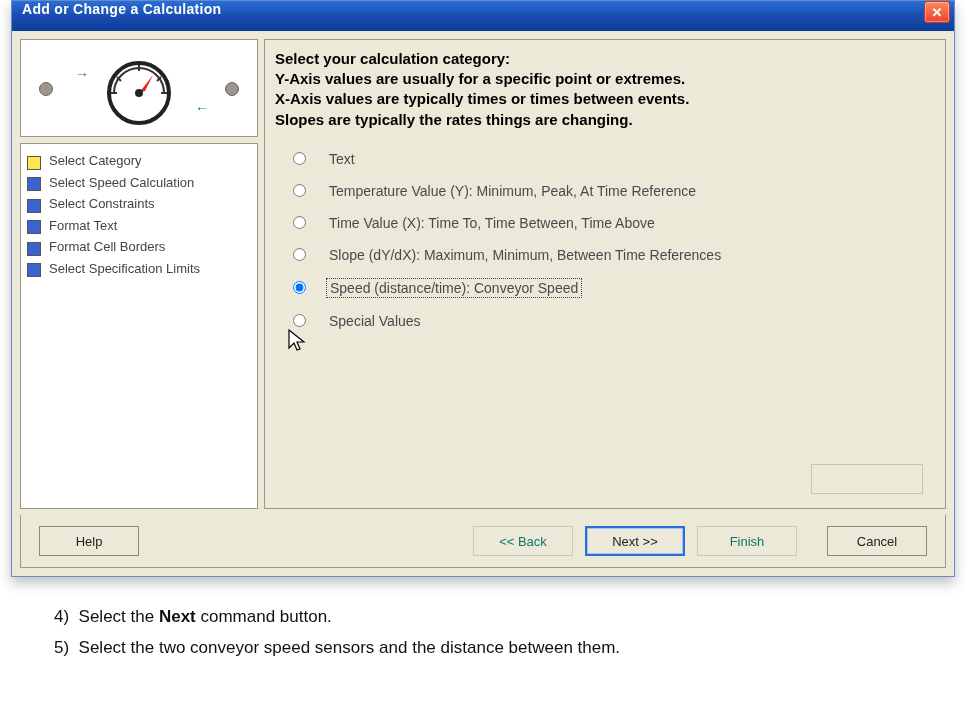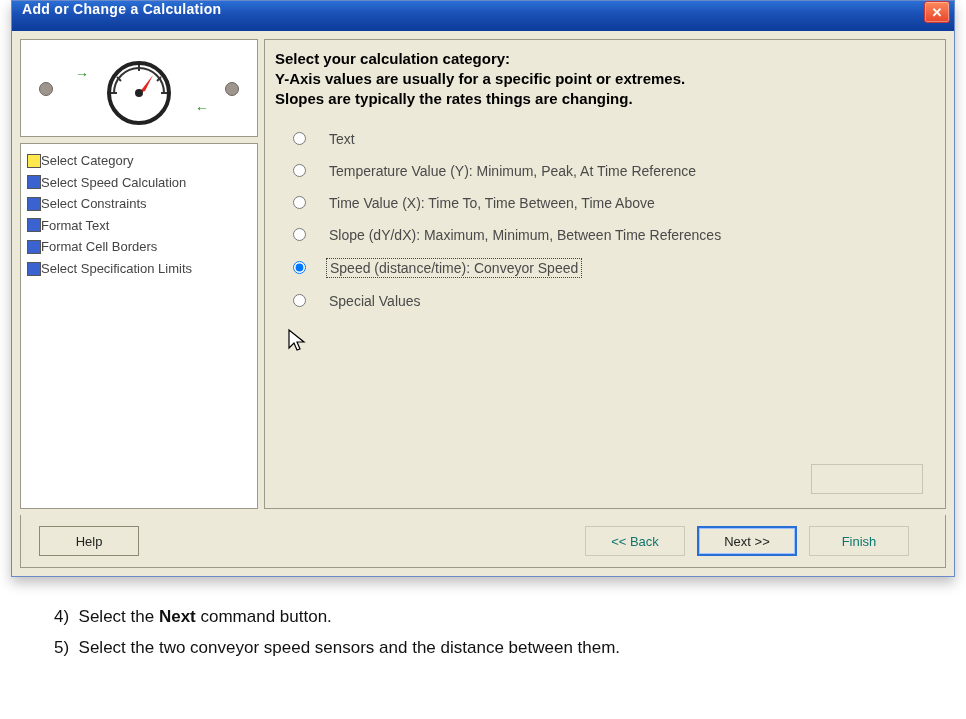--- a/index.html
+++ b/index.html
@@ -13,21 +13,21 @@
   .leftcol{width:238px;display:flex;flex-direction:column;gap:6px}
   .gaugebox{height:96px;background:#fff;border:1px solid #9a9a86;position:relative}
   .gaugebox .dot{position:absolute;width:12px;height:12px;border-radius:50%;background:#9e958c;border:1px solid #6e665e}
   .gaugebox .dot.left{left:18px;top:42px}
   .gaugebox .dot.right{right:18px;top:42px}
   .gaugebox .arrow{position:absolute;font-size:14px;color:#1c8f1c;font-weight:bold}
   .gaugebox .arrow.top{left:54px;top:24px}
   .gaugebox .arrow.bot{right:48px;top:58px}
   .gauge{position:absolute;left:50%;top:50%;transform:translate(-50%,-50%)}
   .steplist{flex:1;background:#fff;border:1px solid #9a9a86;padding:6px 4px;font-size:13px;color:#444}
-  .steplist .item{display:flex;align-items:center;gap:0;padding:2px 2px;line-height:1.35}
+  .steplist .item{display:flex;align-items:flex-end;gap:8px;padding:2px 2px;line-height:1.35}
   .steplist .sq{width:12px;height:12px;border:1px solid #555;flex:0 0 12px}
   .sq.active{background:#ffe84d}
   .sq.pending{background:#3a63cf}
   .mainpane{flex:1;background:#ece9d8;border:1px solid #9a9a86;padding:10px 10px 14px;position:relative}
   .heading{font-weight:bold;font-size:15px;margin-bottom:2px}
   .subhead{font-weight:bold;font-size:15px;line-height:1.35}
   .radios{margin-top:20px;margin-left:18px;display:flex;flex-direction:column;gap:14px;font-size:14px;color:#4a4a4a}
   .radio{display:flex;align-items:center;gap:20px}
   .radio input{margin:0}
   .radio label{white-space:nowrap;padding:1px 3px}
@@ -107,20 +107,21 @@
           <div class="item">
                 <span class="sq pending"></span>
                 <span>Select Specification Limits</span>
               </div>
         </div>
       </div>
 
       <div class="mainpane">
         <div class="heading">Select your calculation category:</div>
         <div class="subhead">Y-Axis values are usually for a specific point or extremes.</div>
+        <div class="subhead">X-Axis values are typically times or times between events.</div>
         <div class="subhead">Slopes are typically the rates things are changing.</div>
 
         <div class="radios">
           <div class="radio">
             <input type="radio" name="cat" style="">
             <label>Text</label>
           </div>
           <div class="radio">
             <input type="radio" name="cat" style="">
             <label>Temperature Value (Y):  Minimum, Peak, At Time Reference</label>
@@ -154,20 +155,21 @@
       </div>
     </div>
 
     <div class="footer">
       <button class="btn">Help</button>
       <div class="grow"></div>
       <button class="btn disabled">&lt;&lt; Back</button>
       <button class="btn primary">Next &gt;&gt;</button>
       <button class="btn disabled">Finish</button>
       <div class="spacer-small"></div>
+      <button class="btn">Cancel</button>
     </div>
   </div>
 </div>
 
 <ol class="instructions" start="4" style="list-style:none;padding:0">
   <li>
     <span>4)</span>&nbsp;
     <span>Select the </span><span class="cmd">Next</span><span> command button.</span>
   </li>
   <li>

